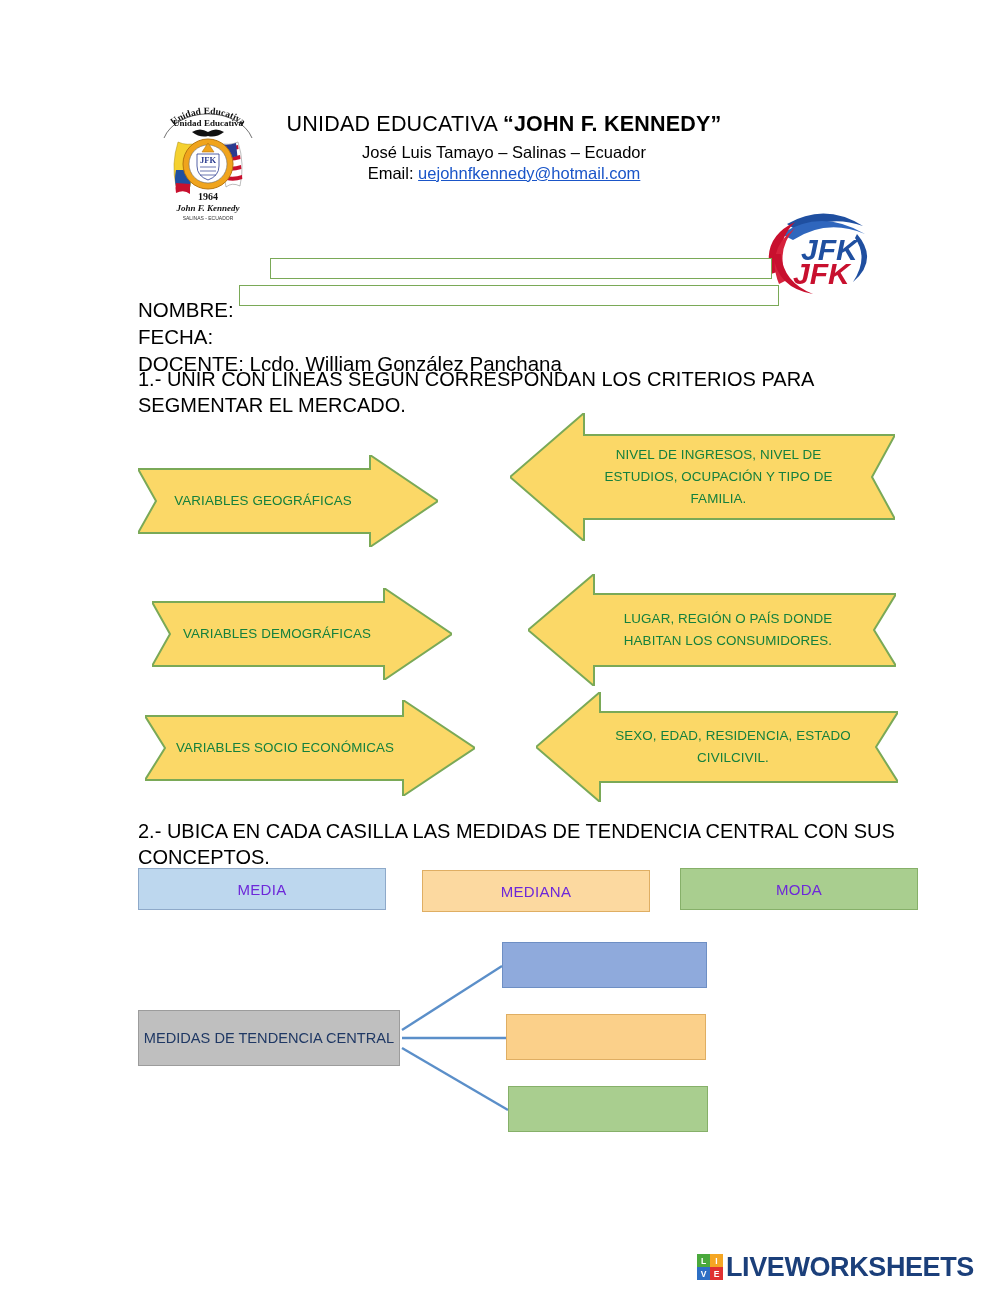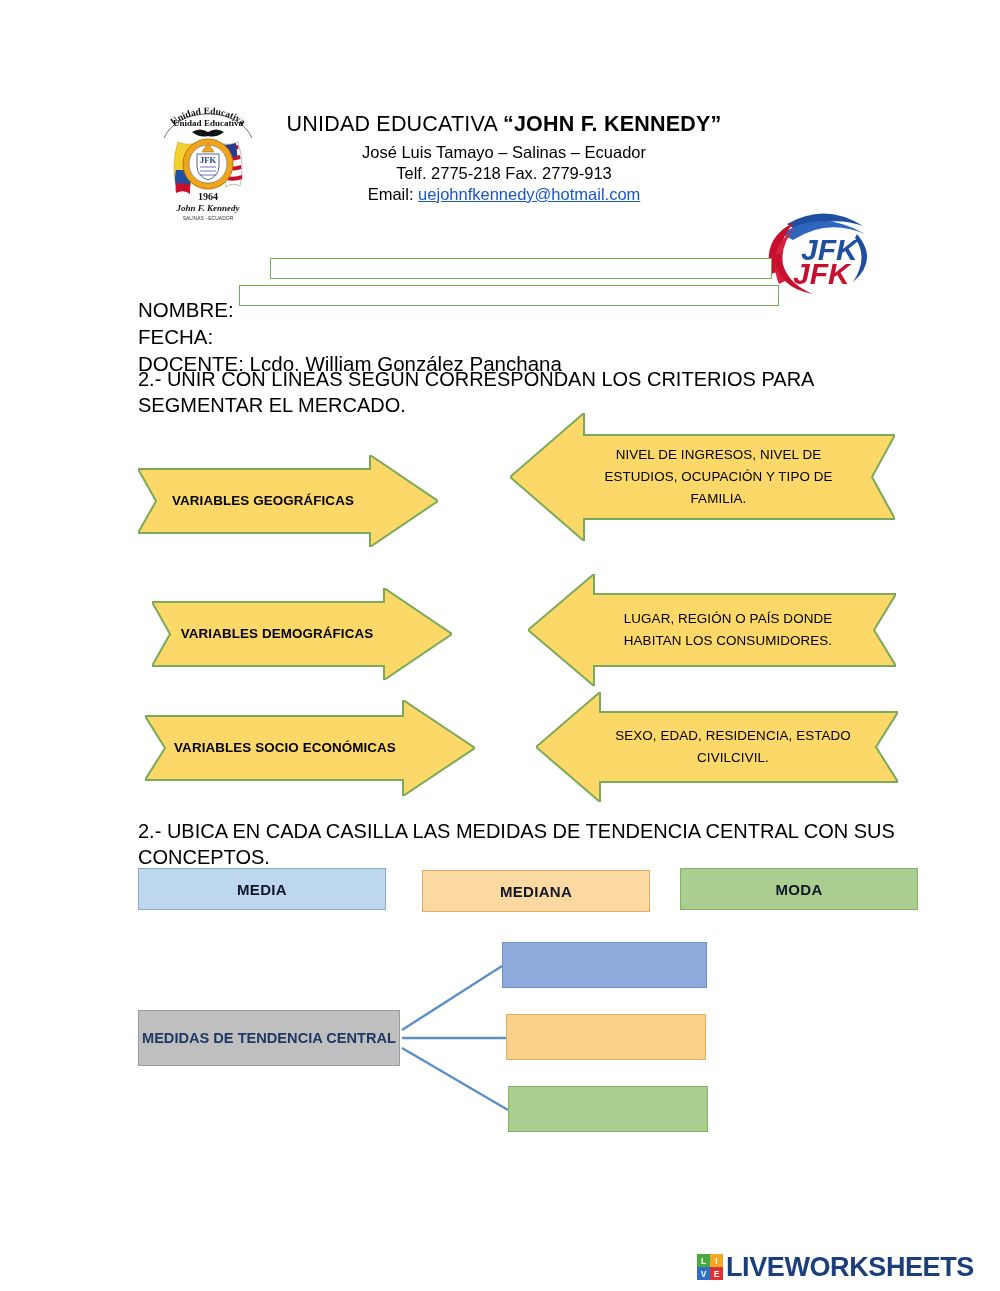--- a/index.html
+++ b/index.html
@@ -136,25 +136,25 @@
     left: 0; top: 0;
     width: 100%; height: 100%;
     display: block;
   }
   .arrow .atext {
     position: relative;
     z-index: 2;
     text-align: center;
     font-size: 13.4px;
     line-height: 22px;
-    color: #000000;
+    color: #15803d;
     padding: 0 18px;
     letter-spacing: 0.1px;
   }
-  .arrow.right .atext { padding-left: 12px; padding-right: 62px; font-weight: bold; }
+  .arrow.right .atext { padding-left: 12px; padding-right: 62px; }
   .arrow.left .atext  { padding-left: 72px; padding-right: 40px; }
 
   #arrow-geo   { left: 138px; top: 455px; width: 300px; height: 92px; }
   #arrow-demo  { left: 152px; top: 588px; width: 300px; height: 92px; }
   #arrow-socio { left: 145px; top: 700px; width: 330px; height: 96px; align-items: center; }
 
   #arrow-ingresos { left: 510px; top: 413px; width: 385px; height: 128px; }
   #arrow-lugar    { left: 528px; top: 574px; width: 368px; height: 112px; }
   #arrow-sexo     { left: 536px; top: 692px; width: 362px; height: 110px; }
 
@@ -168,22 +168,22 @@
     line-height: 26px;
   }
 
   .labelbox {
     position: absolute;
     box-sizing: border-box;
     display: flex;
     align-items: center;
     justify-content: center;
     font-size: 15px;
-    font-weight: bold;
-    color: #0f172a;
+    font-weight: normal;
+    color: #6d28d9;
     letter-spacing: 0.3px;
   }
   #box-media {
     left: 138px; top: 868px; width: 248px; height: 42px;
     background: #bdd7ee; border: 1.3px solid #8ea9c9;
   }
   #box-mediana {
     left: 422px; top: 870px; width: 228px; height: 42px;
     background: #fcd9a0; border: 1.3px solid #dfae63;
   }
@@ -206,21 +206,21 @@
     width: 610px; height: 210px;
   }
   .node {
     position: absolute;
     box-sizing: border-box;
     display: flex;
     align-items: center;
     justify-content: center;
     text-align: left;
     font-size: 14.6px;
-    font-weight: bold;
+    font-weight: normal;
     color: #1f3864;
     line-height: 21px;
   }
   #node-central {
     left: 8px; top: 80px; width: 262px; height: 56px;
     background: #bfbfbf; border: 1.2px solid #9c9c9c;
   }
   #slot-blue {
     left: 372px; top: 12px; width: 205px; height: 46px;
     background: #8faadc; border: 1.2px solid #6e8fc4;
@@ -316,21 +316,20 @@
         <path d="M40 28 q8 -5 16 0 q8 -5 16 0 q-8 6 -16 4 q-8 2 -16 -4 z" fill="#111"></path>
         <text x="56" y="96" text-anchor="middle" font-family="Liberation Serif, serif" font-size="10" font-weight="bold" fill="#111">1964</text>
         <text x="56" y="107" text-anchor="middle" font-family="Liberation Serif, serif" font-size="9" font-style="italic" font-weight="bold" fill="#111">John F. Kennedy</text>
         <text x="56" y="116" text-anchor="middle" font-family="Liberation Sans, sans-serif" font-size="5" fill="#333">SALINAS - ECUADOR</text>
       </svg>
     </div>
 
     <div class="header-text">
       <div class="school-name"><span>UNIDAD EDUCATIVA </span><b>“JOHN F. KENNEDY”</b></div>
       <div class="school-addr">José Luis Tamayo – Salinas – Ecuador</div>
-      <div class="school-phone">Telf. 2775-218    Fax. 2779-913</div>
       <div class="school-email"><span>Email: </span><span class="mail">uejohnfkennedy@hotmail.com</span></div>
     </div>
 
     <div class="jfk-logo">
       <svg viewBox="0 0 126 96" width="126" height="96">
         <path d="M30 20 q38 -22 76 2 q-34 -12 -64 6 z" fill="#1f4fa0"></path>
         <path d="M24 30 q40 -26 84 0 q-38 -16 -72 6 z" fill="#2f66bd"></path>
         <path d="M14 70 q-10 -36 24 -52 q-20 20 -12 48 z" fill="#c8102e"></path>
         <path d="M22 80 q-14 -34 16 -56 q-20 22 -8 52 z" fill="#d6223c"></path>
         <path d="M16 50 q4 34 40 40 q-30 -12 -32 -40 z" fill="#c8102e"></path>
@@ -351,21 +350,21 @@
     </div>
     <div class="formrow">
       <span class="lbl">FECHA: </span>
       <div class="field" id="field-fecha"></div>
     </div>
     <div class="formrow">
       <span class="lbl">DOCENTE: Lcdo. William González Panchana</span>
     </div>
   </div>
 
-  <div class="q1">2.- UNIR CON LINEAS SEGÚN CORRESPONDAN LOS CRITERIOS PARA SEGMENTAR EL MERCADO.</div>
+  <div class="q1">1.- UNIR CON LINEAS SEGÚN CORRESPONDAN LOS CRITERIOS PARA SEGMENTAR EL MERCADO.</div>
 
   <div class="arrow right" id="arrow-geo">
     <svg viewBox="0 0 300 92" preserveAspectRatio="none">
       <polygon points="0,14 18,46 0,78 232,78 232,92 300,46 232,0 232,14" fill="#fbd867" stroke="#7aa957" stroke-width="2"></polygon>
     </svg>
     <span class="atext">VARIABLES GEOGRÁFICAS</span>
   </div>
 
   <div class="arrow right" id="arrow-demo">
     <svg viewBox="0 0 300 92" preserveAspectRatio="none">

